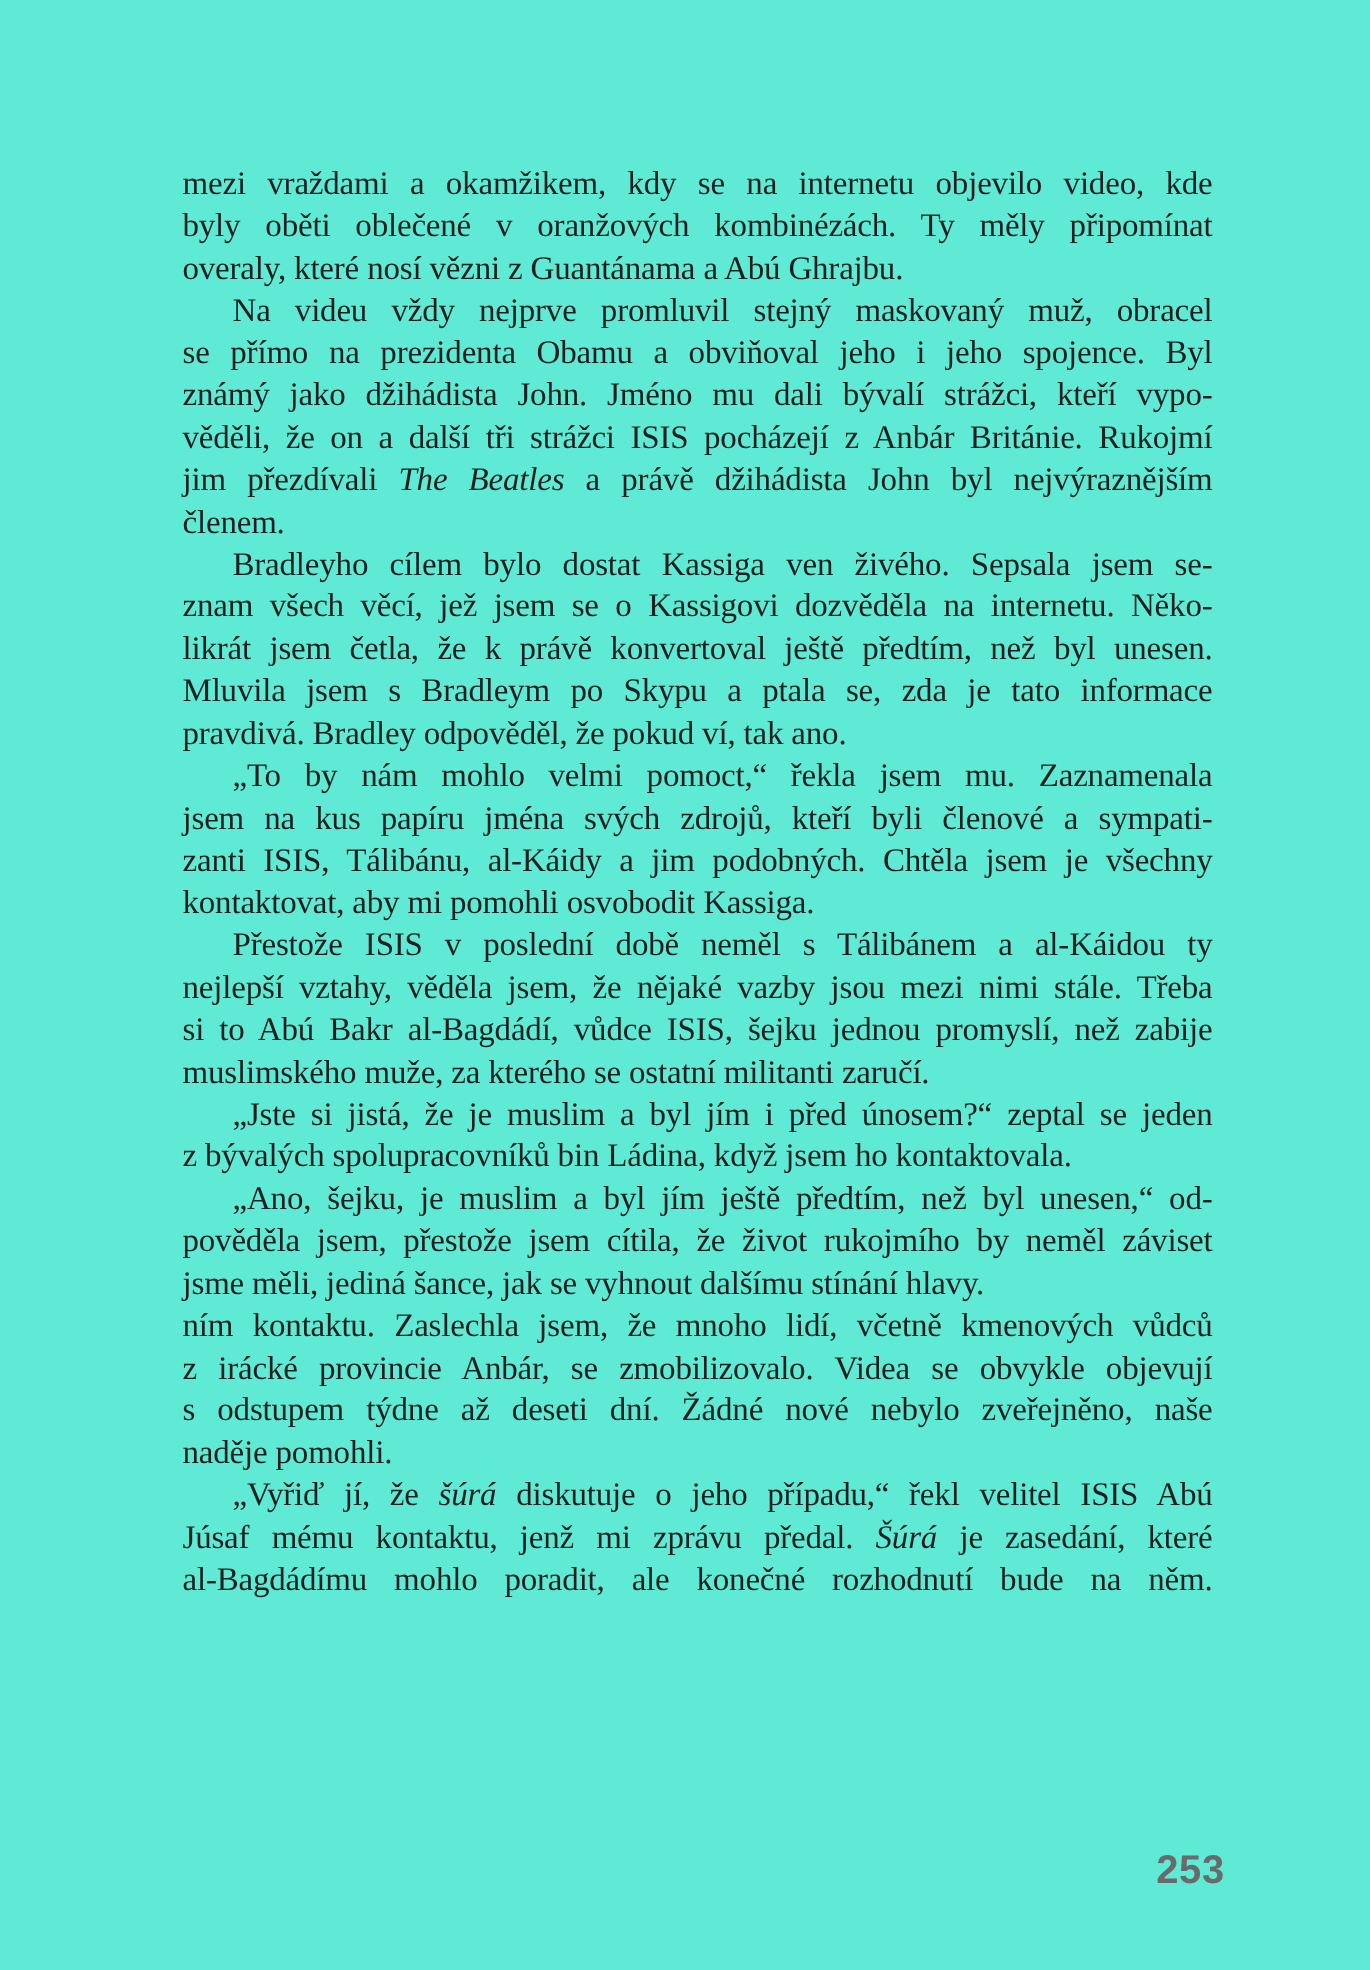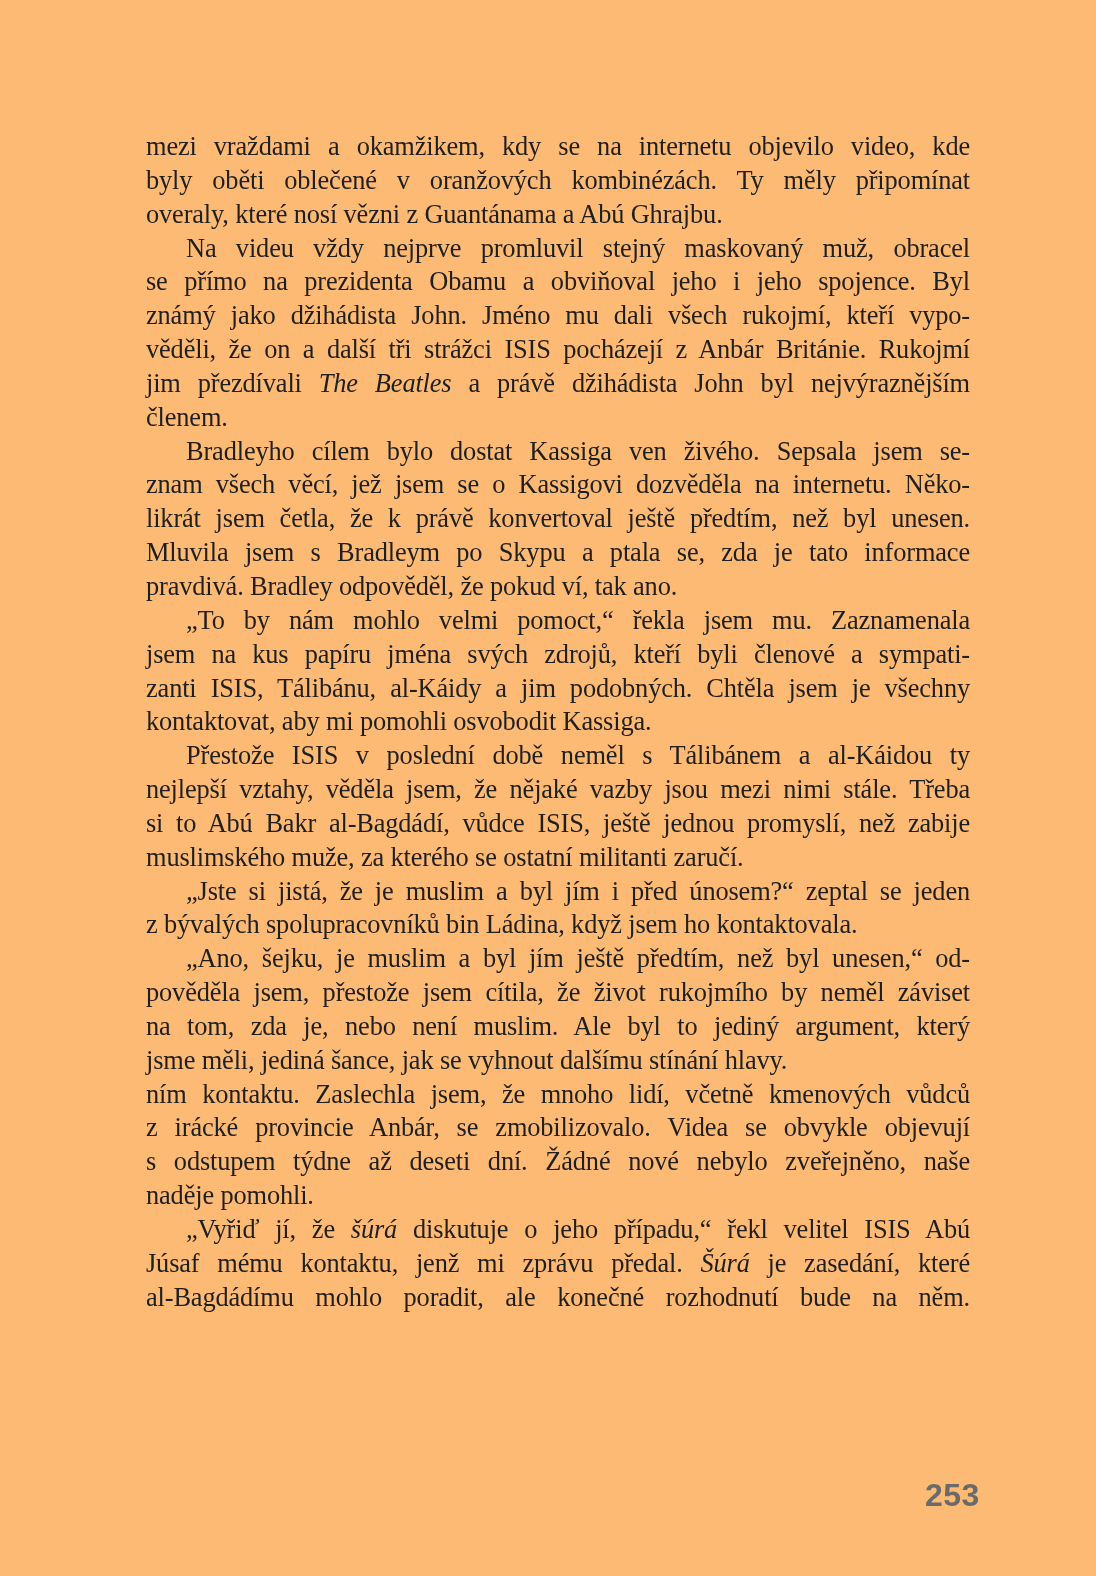--- a/index.html
+++ b/index.html
@@ -1,17 +1,17 @@
 <!DOCTYPE html>
 <html><head>
   <meta charset="utf-8">
   <style>
     html, body { margin: 0; padding: 0; background: #ffffff; }
     body { width: 1096px; height: 1576px; position: relative; overflow: hidden; }
-    .page { position: absolute; left: 0; top: 0; width: 1096px; height: 1576px; background: #fdba74; }
+    .page { position: absolute; left: 0; top: 0; width: 1096px; height: 1576px; background: #5eead4; }
     .text-block {
       position: absolute;
       left: 146px;
       top: 130px;
       width: 824px;
       font-family: "Liberation Serif", "DejaVu Serif", serif;
       font-size: 26.4px;
       line-height: 33.85px;
       color: #1f1f1f;
       text-align: justify;
@@ -40,52 +40,51 @@
 <div class="page">
   <div class="text-block" id="text-block">
       <div class="para">
         <span class="line">mezi vraždami a okamžikem, kdy se na internetu objevilo video, kde</span>
         <span class="line">byly oběti oblečené v oranžových kombinézách. Ty měly připomínat</span>
         <span class="line last">overaly, které nosí vězni z Guantánama a Abú Ghrajbu.</span>
       </div>
       <div class="para">
         <span class="line indent">Na videu vždy nejprve promluvil stejný maskovaný muž, obracel</span>
         <span class="line">se přímo na prezidenta Obamu a obviňoval jeho i jeho spojence. Byl</span>
-        <span class="line">známý jako džihádista John. Jméno mu dali všech rukojmí, kteří vypo-</span>
+        <span class="line">známý jako džihádista John. Jméno mu dali bývalí strážci, kteří vypo-</span>
         <span class="line">věděli, že on a další tři strážci ISIS pocházejí z Anbár Británie. Rukojmí</span>
         <span class="line">jim přezdívali <em>The Beatles</em> a právě džihádista John byl nejvýraznějším</span>
         <span class="line last">členem.</span>
       </div>
       <div class="para">
         <span class="line indent">Bradleyho cílem bylo dostat Kassiga ven živého. Sepsala jsem se-</span>
         <span class="line">znam všech věcí, jež jsem se o Kassigovi dozvěděla na internetu. Něko-</span>
         <span class="line">likrát jsem četla, že k právě konvertoval ještě předtím, než byl unesen.</span>
         <span class="line">Mluvila jsem s Bradleym po Skypu a ptala se, zda je tato informace</span>
         <span class="line last">pravdivá. Bradley odpověděl, že pokud ví, tak ano.</span>
       </div>
       <div class="para">
         <span class="line indent">„To by nám mohlo velmi pomoct,“ řekla jsem mu. Zaznamenala</span>
         <span class="line">jsem na kus papíru jména svých zdrojů, kteří byli členové a sympati-</span>
         <span class="line">zanti ISIS, Tálibánu, al-Káidy a jim podobných. Chtěla jsem je všechny</span>
         <span class="line last">kontaktovat, aby mi pomohli osvobodit Kassiga.</span>
       </div>
       <div class="para">
         <span class="line indent">Přestože ISIS v poslední době neměl s Tálibánem a al-Káidou ty</span>
         <span class="line">nejlepší vztahy, věděla jsem, že nějaké vazby jsou mezi nimi stále. Třeba</span>
-        <span class="line">si to Abú Bakr al-Bagdádí, vůdce ISIS, ještě jednou promyslí, než zabije</span>
+        <span class="line">si to Abú Bakr al-Bagdádí, vůdce ISIS, šejku jednou promyslí, než zabije</span>
         <span class="line last">muslimského muže, za kterého se ostatní militanti zaručí.</span>
       </div>
       <div class="para">
         <span class="line indent">„Jste si jistá, že je muslim a byl jím i před únosem?“ zeptal se jeden</span>
         <span class="line last">z bývalých spolupracovníků bin Ládina, když jsem ho kontaktovala.</span>
       </div>
       <div class="para">
         <span class="line indent">„Ano, šejku, je muslim a byl jím ještě předtím, než byl unesen,“ od-</span>
         <span class="line">pověděla jsem, přestože jsem cítila, že život rukojmího by neměl záviset</span>
-        <span class="line">na tom, zda je, nebo není muslim. Ale byl to jediný argument, který</span>
         <span class="line last">jsme měli, jediná šance, jak se vyhnout dalšímu stínání hlavy.</span>
       </div>
       <div class="para">
         <span class="line">ním kontaktu. Zaslechla jsem, že mnoho lidí, včetně kmenových vůdců</span>
         <span class="line">z irácké provincie Anbár, se zmobilizovalo. Videa se obvykle objevují</span>
         <span class="line">s odstupem týdne až deseti dní. Žádné nové nebylo zveřejněno, naše</span>
         <span class="line last">naděje pomohli.</span>
       </div>
       <div class="para">
         <span class="line indent">„Vyřiď jí, že <em>šúrá</em> diskutuje o jeho případu,“ řekl velitel ISIS Abú</span>

